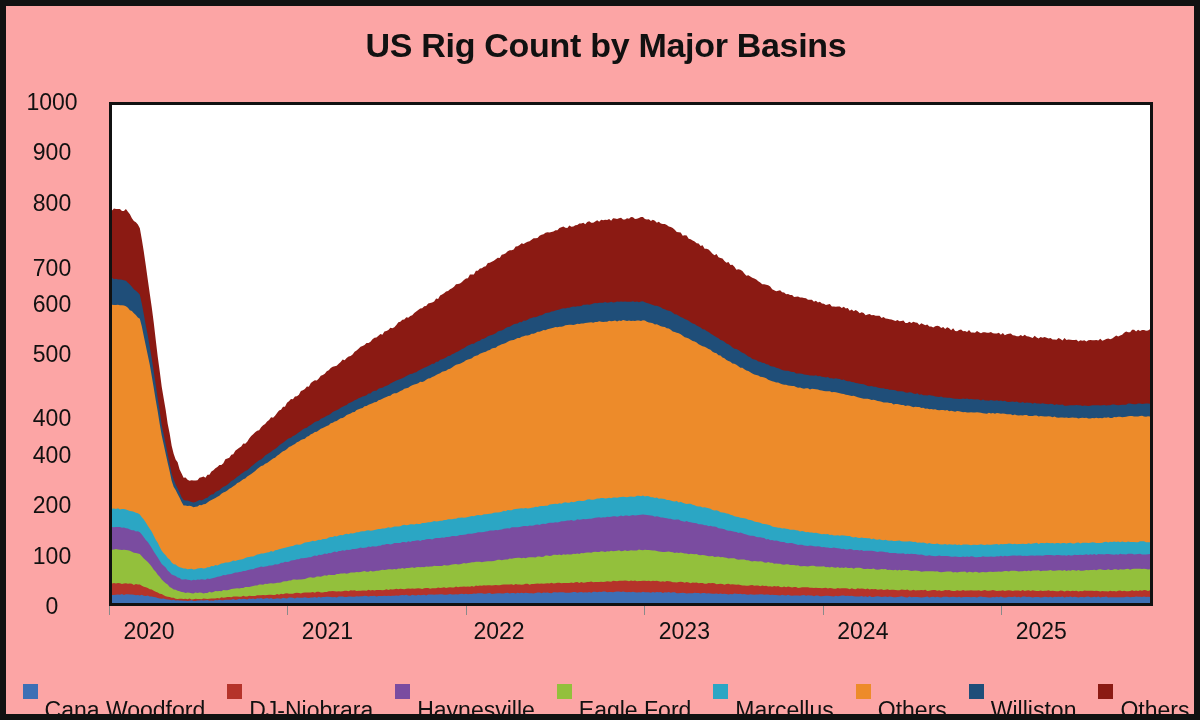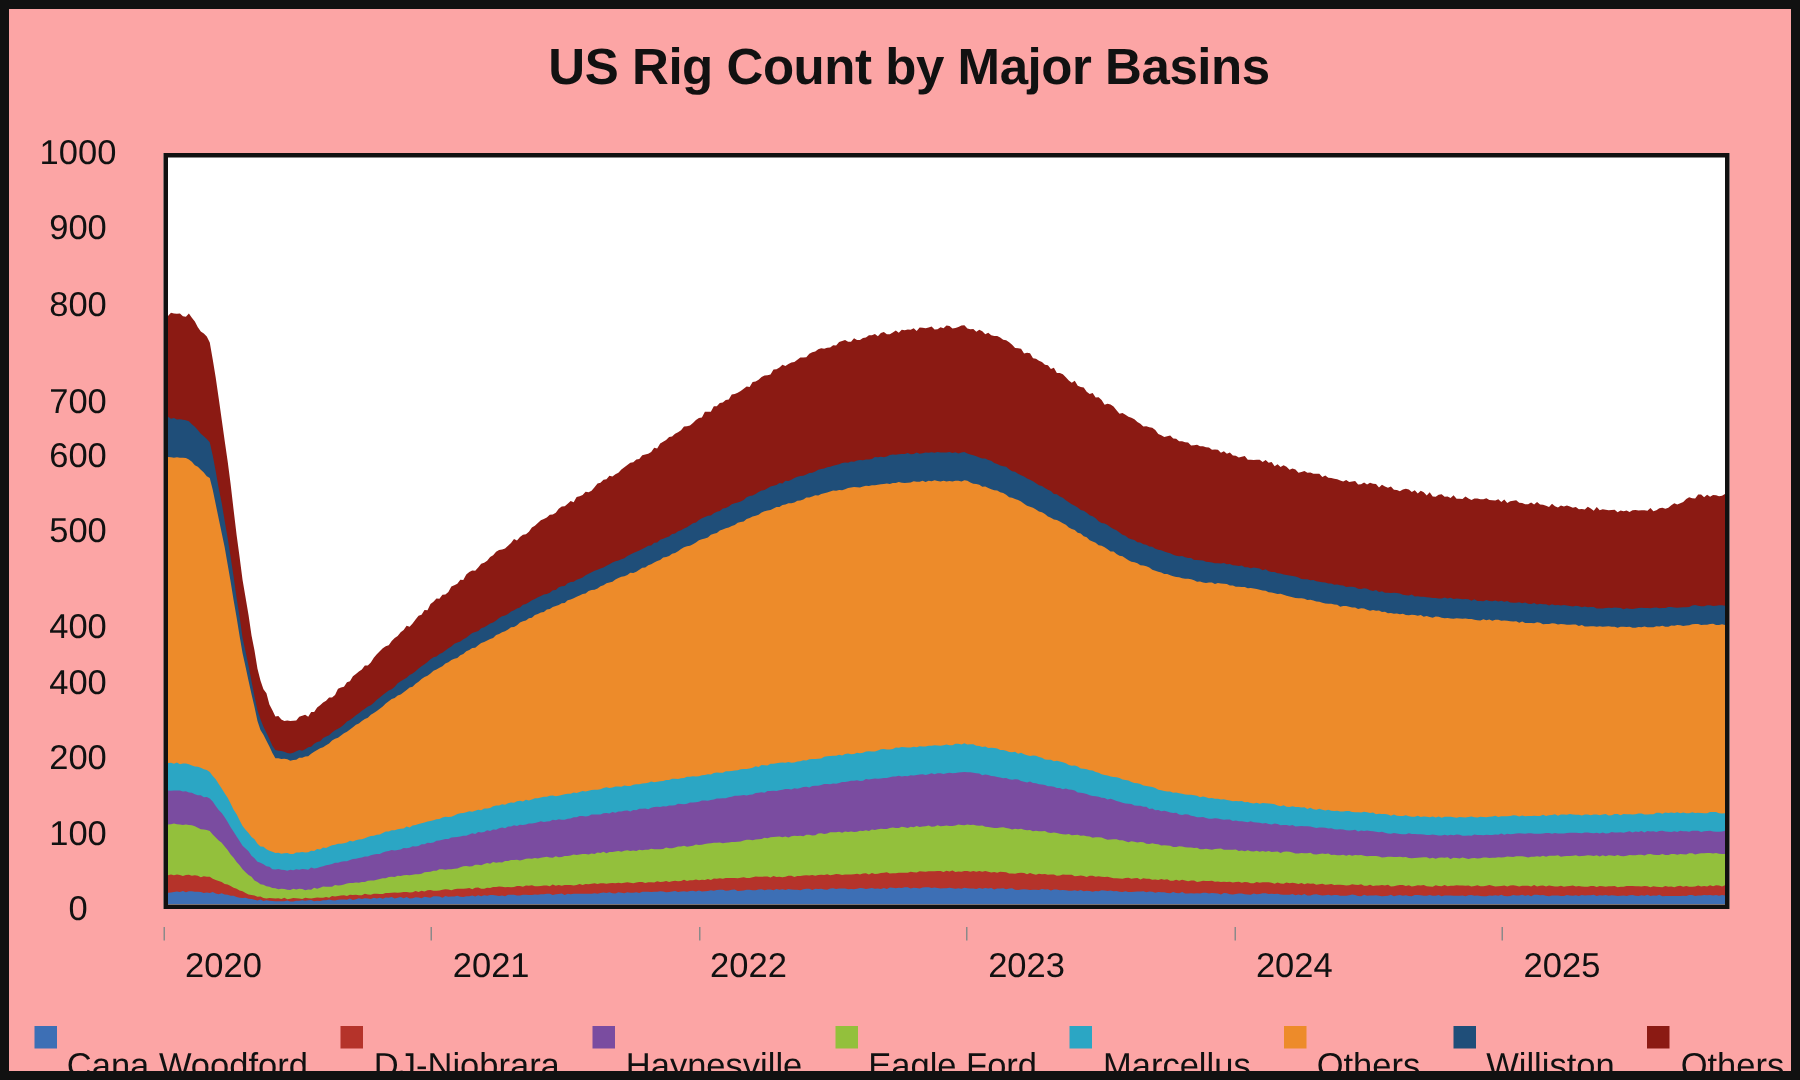--- a/index.html
+++ b/index.html
@@ -73,21 +73,20 @@
     white-space: nowrap;
   }
 
   
   #x-axis {
     position: absolute;
     left: 103px;
     top: 600px;
     width: 1044px;
     height: 60px;
-    margin-top: 12px;
   }
   .x-tick-mark {
     position: absolute;
     top: 0;
     width: 1px;
     height: 9px;
     background: #8a8a8a;
   }
   .x-tick-label {
     position: absolute;

